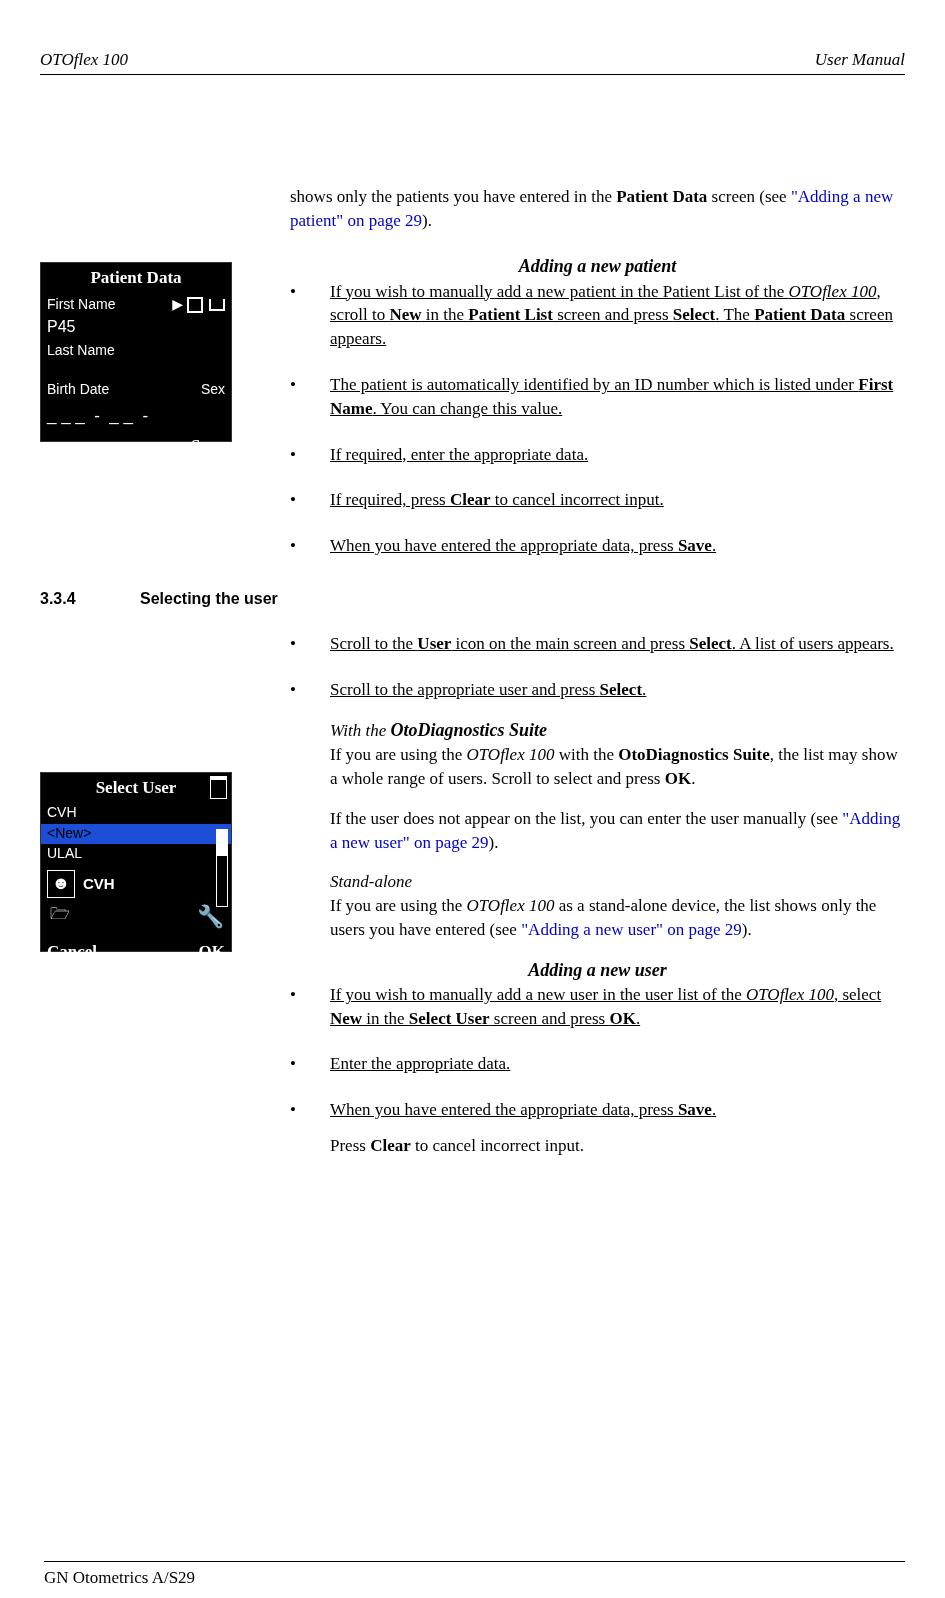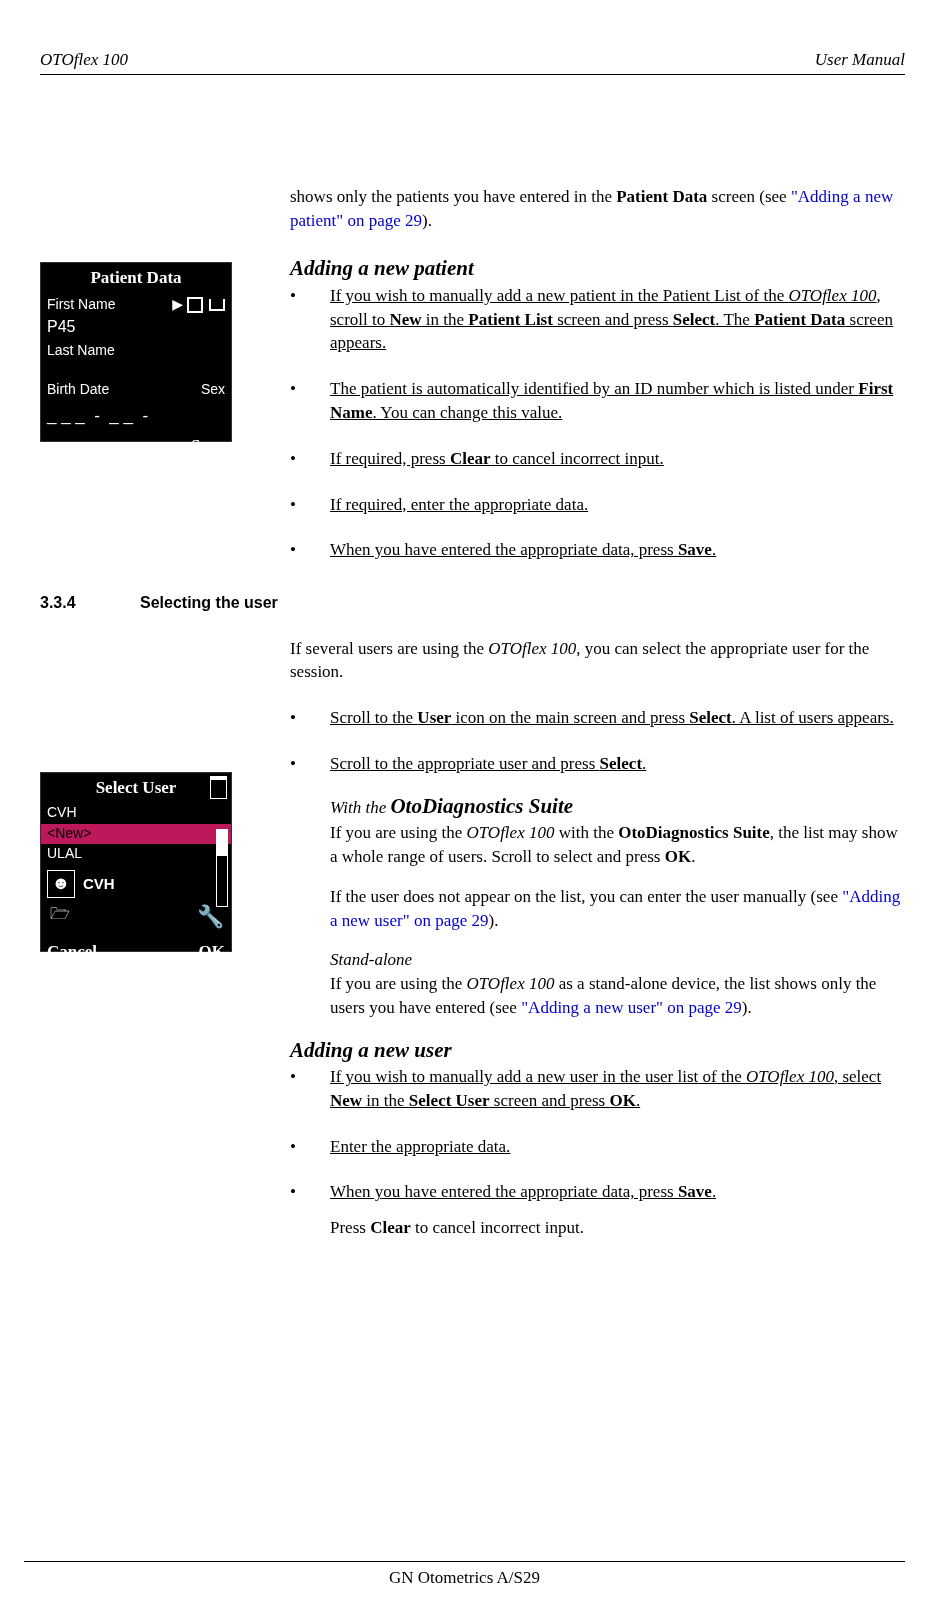--- a/index.html
+++ b/index.html
@@ -36,21 +36,22 @@
   }
   .bold {
     font-weight: bold;
   }
   .italic {
     font-style: italic;
   }
   .bolditalic {
     font-weight: bold;
     font-style: italic;
-    font-size: 21px;
+    font-size: 18px;
+    text-align: center;
   }
   .link {
     color: #0000cc;
   }
   ul.bullets {
     list-style: none;
     padding: 0;
     margin: 0;
     text-decoration: underline;
   }
@@ -186,26 +187,26 @@
     height:26px;
     border:1px solid #fff;
     display:flex;
     align-items:center;
     justify-content:center;
     font-size:18px;
   }
   .footer{
     position:absolute;
     bottom:20px;
-    left:24px;
+    left:44px;
     right:40px;
     border-top:1.5px solid #000;
     padding-top:4px;
     display:flex;
-    justify-content:center;
+    justify-content:flex-start;
     font-size:17px;
   }
   .sub-indent-no-margin{
     margin-left:40px;
     margin-top:-4px;
     margin-bottom:16px;
   }
 </style>
 </head>
 <body>
@@ -244,21 +245,21 @@
 
   <div class="screenshot sc2">
     <div class="title">
       <span>Select User</span>
       <span class="batt"></span>
     </div>
     <div style="position:relative;">
       <div class="row" style="padding-top:0;">
           <span>CVH</span>
         </div>
-      <div class="row" style="background:#be185d; color:#000; padding:0 6px;">
+      <div class="row" style="background:#1d4ed8; color:#000; padding:0 6px;">
           <span>&lt;New&gt;</span>
         </div>
       <div class="row" style="padding-top:0;">
           <span>ULAL</span>
         </div>
       <div class="scroll-bar">
           <div class="scroll-thumb"></div>
         </div>
     </div>
     <div class="icon-row-imgs">
@@ -283,39 +284,36 @@
 
     <div class="bolditalic">Adding a new patient</div>
 
     <ul class="bullets">
       <li>
         <span>If you wish to manually add a new patient in the Patient List of the </span><span class="italic">OTOflex 100</span><span>, scroll to </span><span class="bold">New</span><span> in the </span><span class="bold">Patient List</span><span> screen and press </span><span class="bold">Select</span><span>. The </span><span class="bold">Patient Data</span><span> screen appears.</span>
       </li>
       <li>
         <span>The patient is automatically identified by an ID number which is listed under </span><span class="bold">First Name</span><span>. You can change this value.</span>
       </li>
+      <li>If required, enter the appropriate data.</li>
       <li>
         <span>If required, press </span><span class="bold">Clear</span><span> to cancel incorrect input.</span>
       </li>
-      <li>If required, enter the appropriate data.</li>
       <li>
         <span>When you have entered the appropriate data, press </span><span class="bold">Save</span><span>.</span>
       </li>
     </ul>
   </div>
 
   <div class="section-row">
     <span class="section-num">3.3.4</span>
     <span class="section-title">Selecting the user</span>
   </div>
 
   <div class="content-col">
-    <div class="para">
-      <span>If several users are using the </span><span class="italic">OTOflex 100</span><span>, you can select the appropriate user for the session.</span>
-    </div>
     <ul class="bullets">
       <li>
         <span>Scroll to the </span><span class="bold">User</span><span> icon on the main screen and press </span><span class="bold">Select</span><span>. A list of users appears.</span>
       </li>
       <li style="margin-bottom:16px;">
         <span>Scroll to the appropriate user and press </span><span class="bold">Select</span><span>.</span>
       </li>
     </ul>
 
     <div class="indent-sub">

